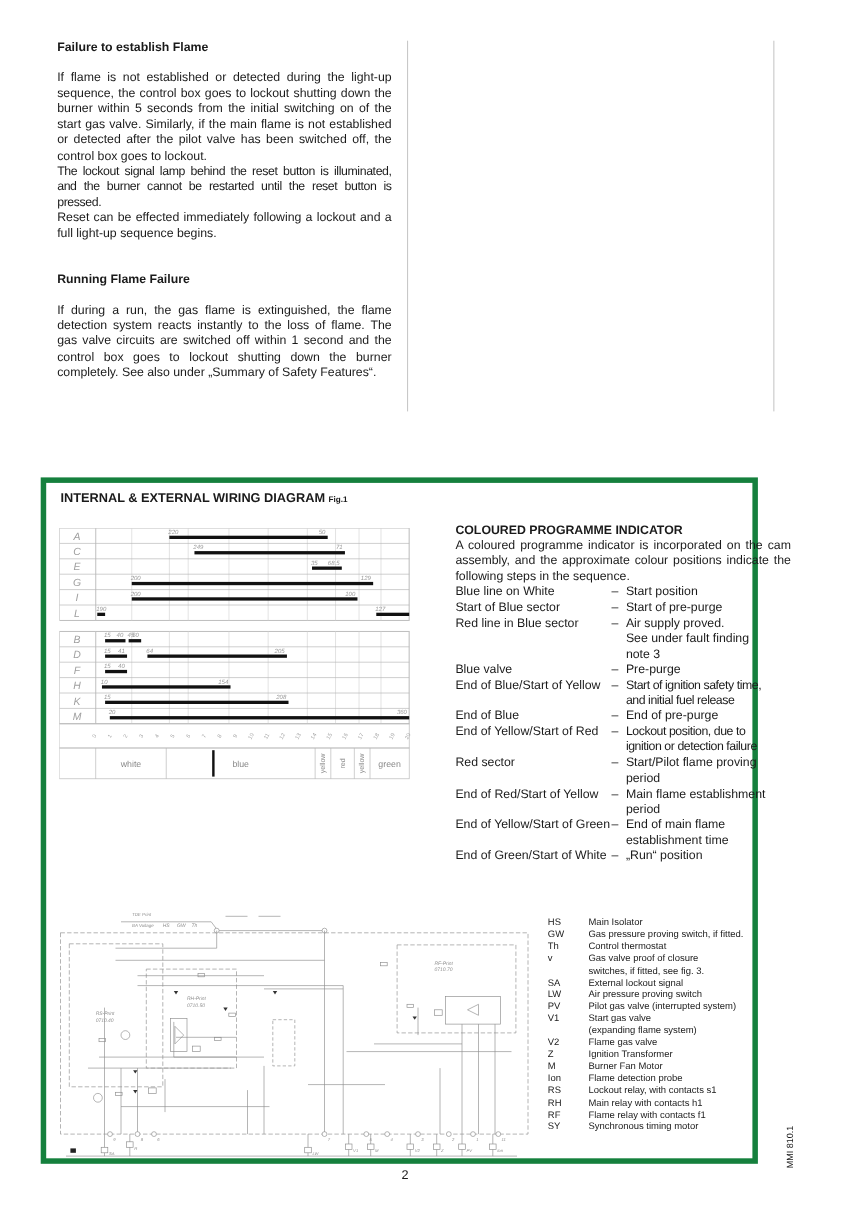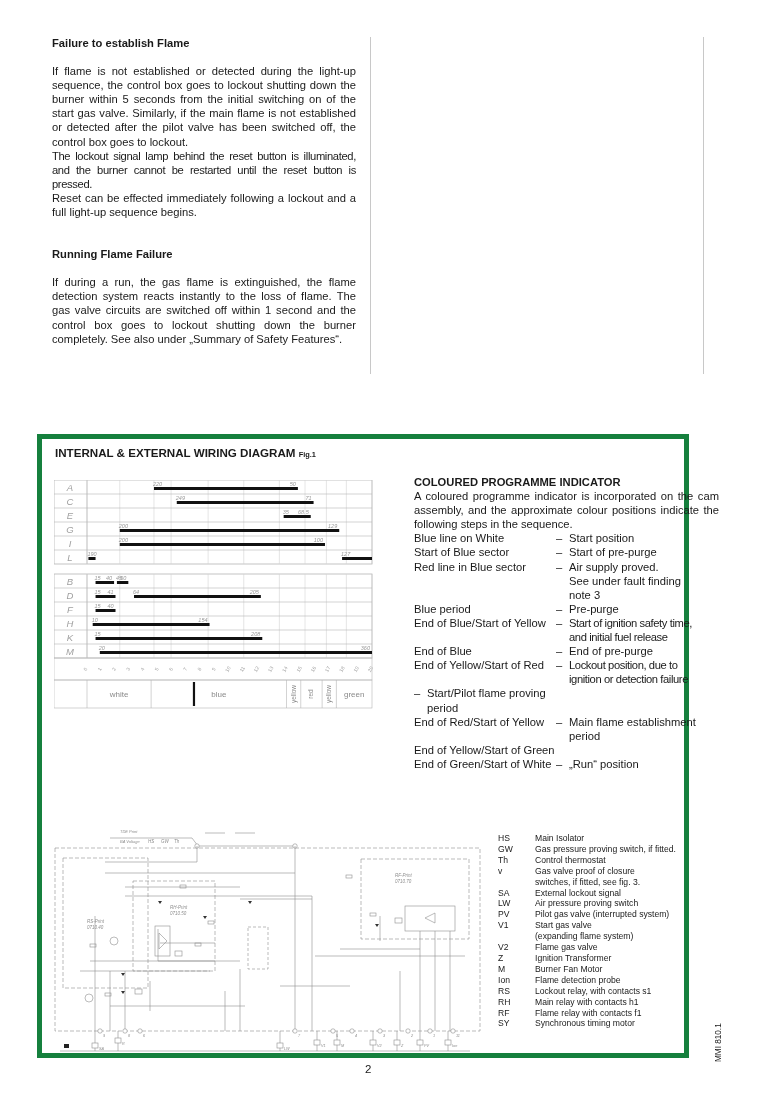--- a/index.html
+++ b/index.html
@@ -196,44 +196,46 @@
         </div>
         <div class="ind-row">
           <div class="k">Start of Blue sector</div>
           <div class="v"><span class="dash">–</span>Start of pre-purge</div>
         </div>
         <div class="ind-row">
           <div class="k">Red line in Blue sector</div>
           <div class="v"><span class="dash">–</span>Air supply proved.<span class="cont">See under fault finding</span><span class="cont">note 3</span></div>
         </div>
         <div class="ind-row">
-          <div class="k">Blue period</div>
+          <div class="k">Blue valve</div>
           <div class="v"><span class="dash">–</span>Pre-purge</div>
         </div>
         <div class="ind-row">
           <div class="k">End of Blue/Start of Yellow</div>
           <div class="v tight"><span class="dash">–</span>Start of ignition safety time,<span class="cont">and initial fuel release</span></div>
         </div>
         <div class="ind-row">
           <div class="k">End of Blue</div>
           <div class="v"><span class="dash">–</span>End of pre-purge</div>
         </div>
         <div class="ind-row">
           <div class="k">End of Yellow/Start of Red</div>
           <div class="v tight"><span class="dash">–</span>Lockout position, due to<span class="cont">ignition or detection failure</span></div>
         </div>
         <div class="ind-row">
+          <div class="k">Red sector</div>
           <div class="v"><span class="dash">–</span>Start/Pilot flame proving<span class="cont">period</span></div>
         </div>
         <div class="ind-row">
           <div class="k">End of Red/Start of Yellow</div>
           <div class="v"><span class="dash">–</span>Main flame establishment<span class="cont">period</span></div>
         </div>
         <div class="ind-row">
           <div class="k">End of Yellow/Start of Green</div>
+          <div class="v"><span class="dash">–</span>End of main flame<span class="cont">establishment time</span></div>
         </div>
         <div class="ind-row">
           <div class="k">End of Green/Start of White</div>
           <div class="v"><span class="dash">–</span>„Run“ position</div>
         </div>
       </div>
   </div>
 
   <svg id="schematic" width="440" height="240" viewBox="0 0 440 240">
       <rect x="5" y="27" width="425" height="183" fill="none" stroke="#8e8e8e" stroke-width="0.6" stroke-dasharray="4 2"></rect>

